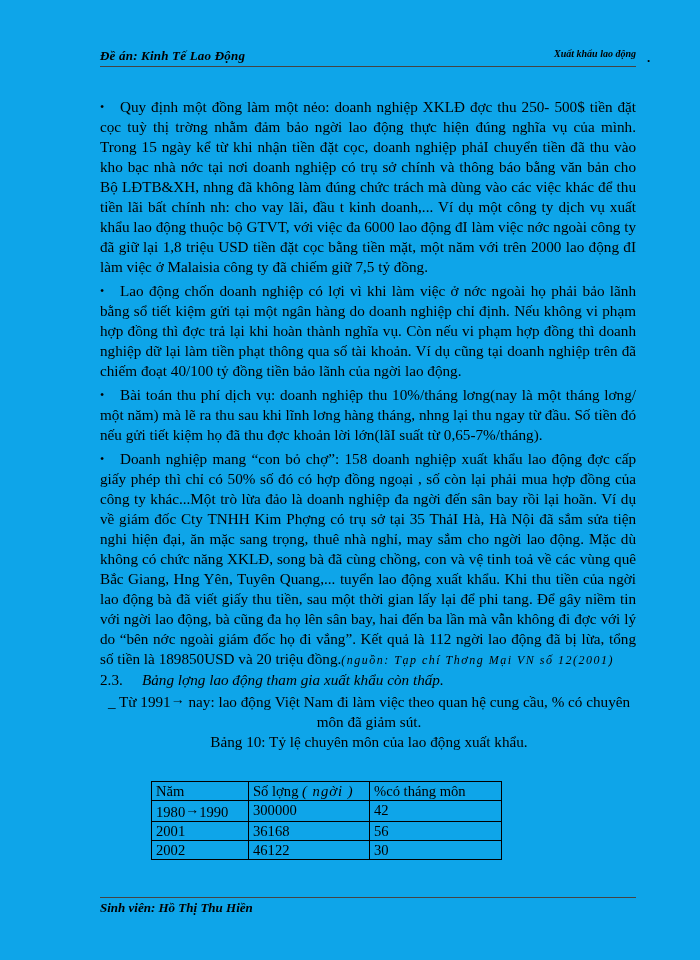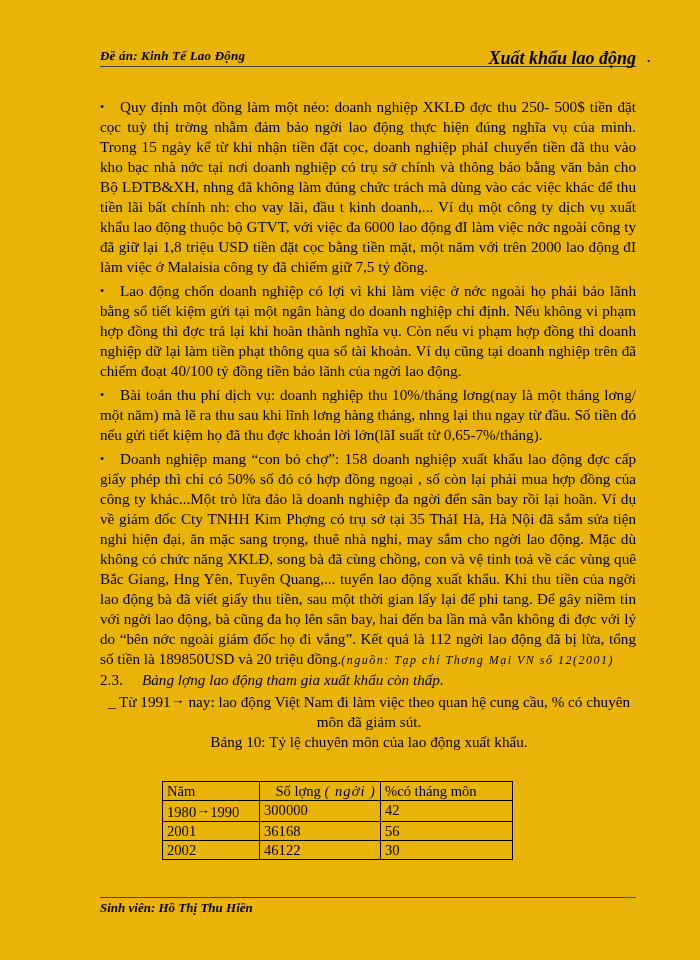--- a/index.html
+++ b/index.html
@@ -1,43 +1,43 @@
 <!DOCTYPE html>
 <html><head>
 <meta charset="utf-8">
 <style>
   html, body { margin: 0; padding: 0; background: #ffffff; }
   body { width: 700px; height: 960px; position: relative; overflow: hidden;
          font-family: "Liberation Serif", "DejaVu Serif", serif; color: #000; }
-  .page { position: absolute; left: 0; top: 0; width: 700px; height: 960px; background: #eab308; }
+  .page { position: absolute; left: 0; top: 0; width: 700px; height: 960px; background: #0ea5e9; }
 
   .header { position: absolute; left: 100px; top: 48px; width: 536px; height: 18px;
             border-bottom: 1.5px solid #444; }
   .header .left { position: absolute; left: 0; top: 0; font-style: italic; font-weight: bold;
                   font-size: 13px; font-family: "Liberation Serif", serif; letter-spacing: 0.2px; }
   .header .right { position: absolute; right: 0; top: 0; font-style: italic; font-weight: bold;
-                   font-size: 18px; font-family: "Liberation Serif", serif; }
+                   font-size: 10px; font-family: "Liberation Serif", serif; }
   .header-dot { position: absolute; left: 647px; top: 50px; font-size: 13px; font-weight: bold; }
 
   .body { position: absolute; left: 100px; top: 97px; width: 536px;
           font-size: 15.2px; line-height: 20px; text-align: justify; }
   .para { margin: 0 0 4px 0; }
   .bullet { display: inline-block; width: 20px; font-size: 12px; vertical-align: 1px; }
   .source { font-style: italic; font-size: 12px; letter-spacing: 1.5px; }
   .section { margin: 0; }
   .section .num { display: inline-block; width: 42px; }
   .section .title { font-style: italic; }
   .plain { margin: 0; text-align: center; }
   .arrow { font-size: 14px; vertical-align: 3px; }
 
-  table.data { position: absolute; left: 162px; top: 781px; border-collapse: collapse;
+  table.data { position: absolute; left: 151px; top: 781px; border-collapse: collapse;
                font-size: 14.6px; line-height: 18px; }
   table.data td { border: 1px solid #000; padding: 0 4px; height: 18px; vertical-align: top; }
   table.data td.c1 { width: 88px; }
-  table.data td.c2 { width: 112px; text-align: right; }
+  table.data td.c2 { width: 112px; }
   table.data td.c3 { width: 123px; }
   table.data .unit { font-style: italic; letter-spacing: 1px; }
 
   .footer { position: absolute; left: 100px; top: 897px; width: 536px;
             border-top: 1.5px solid #444; }
   .footer .author { position: absolute; left: 0; top: 2px; font-style: italic; font-weight: bold;
                     font-size: 13px; }
 </style>
 </head>
 <body>

